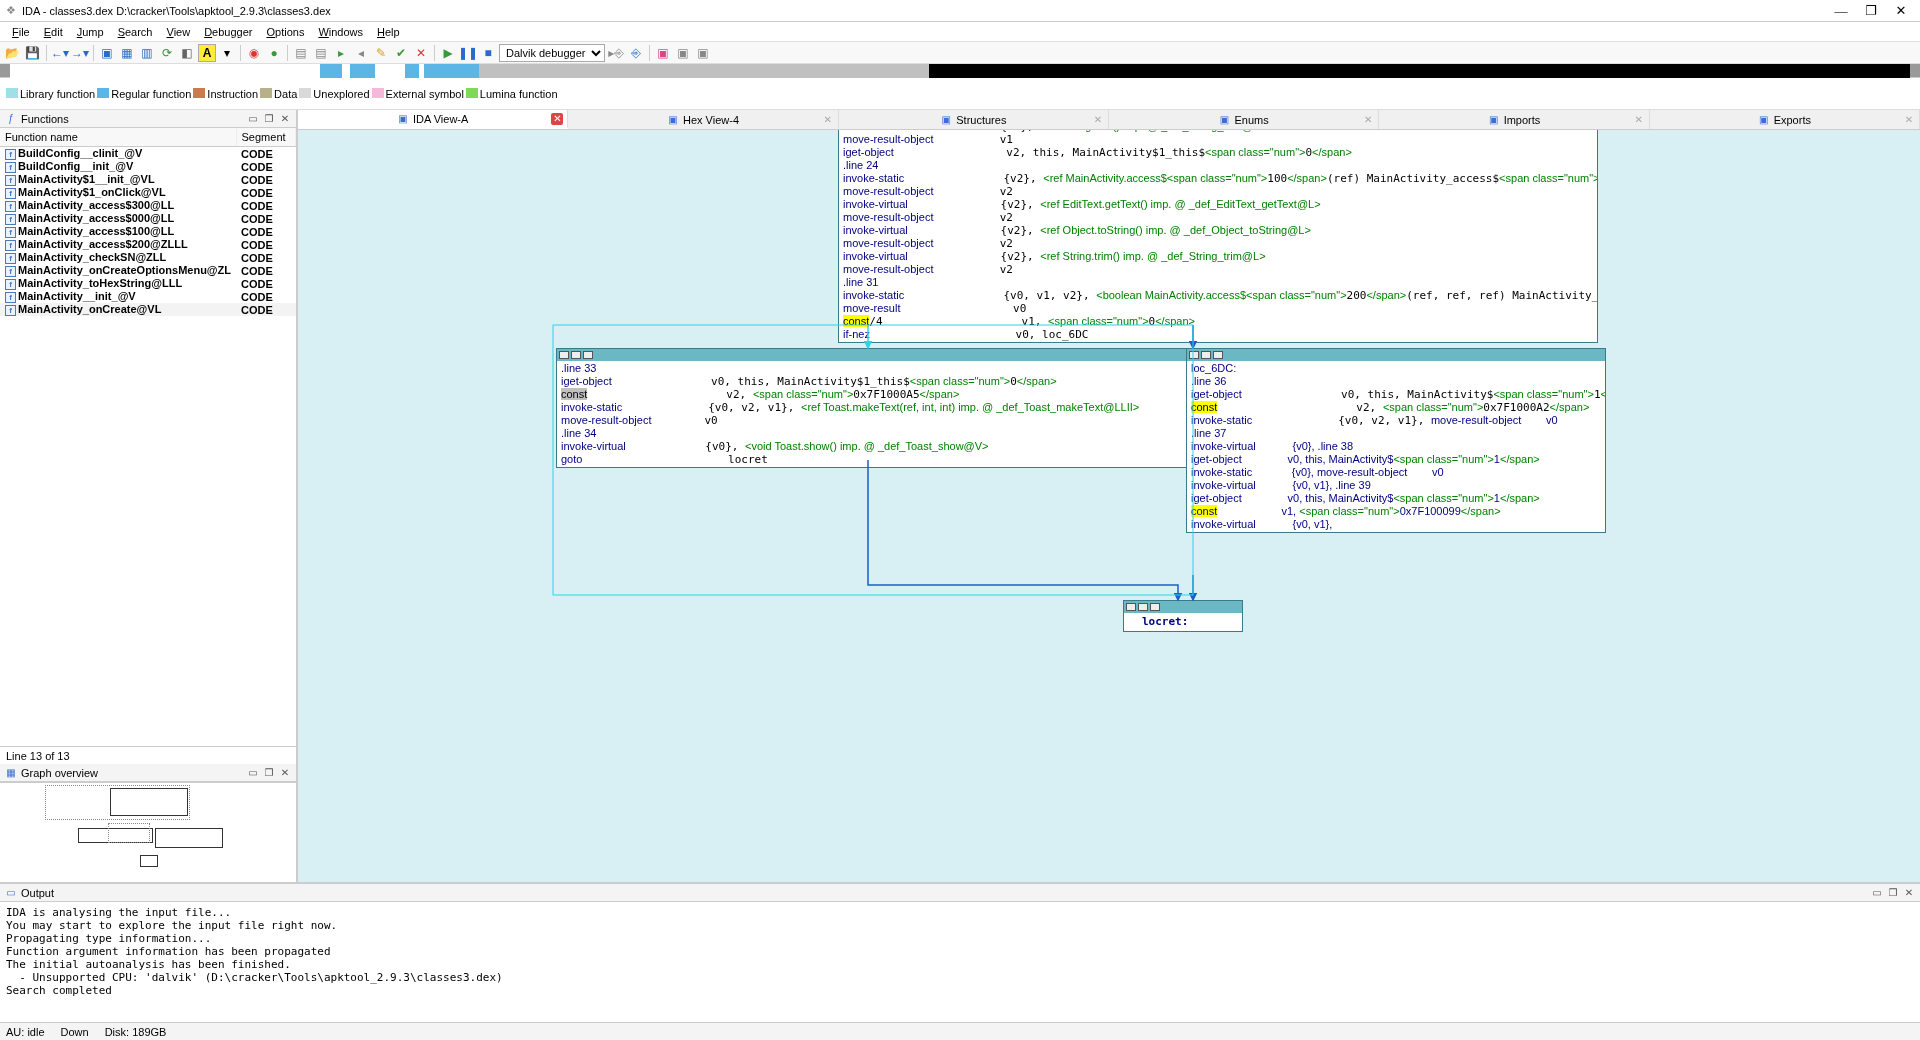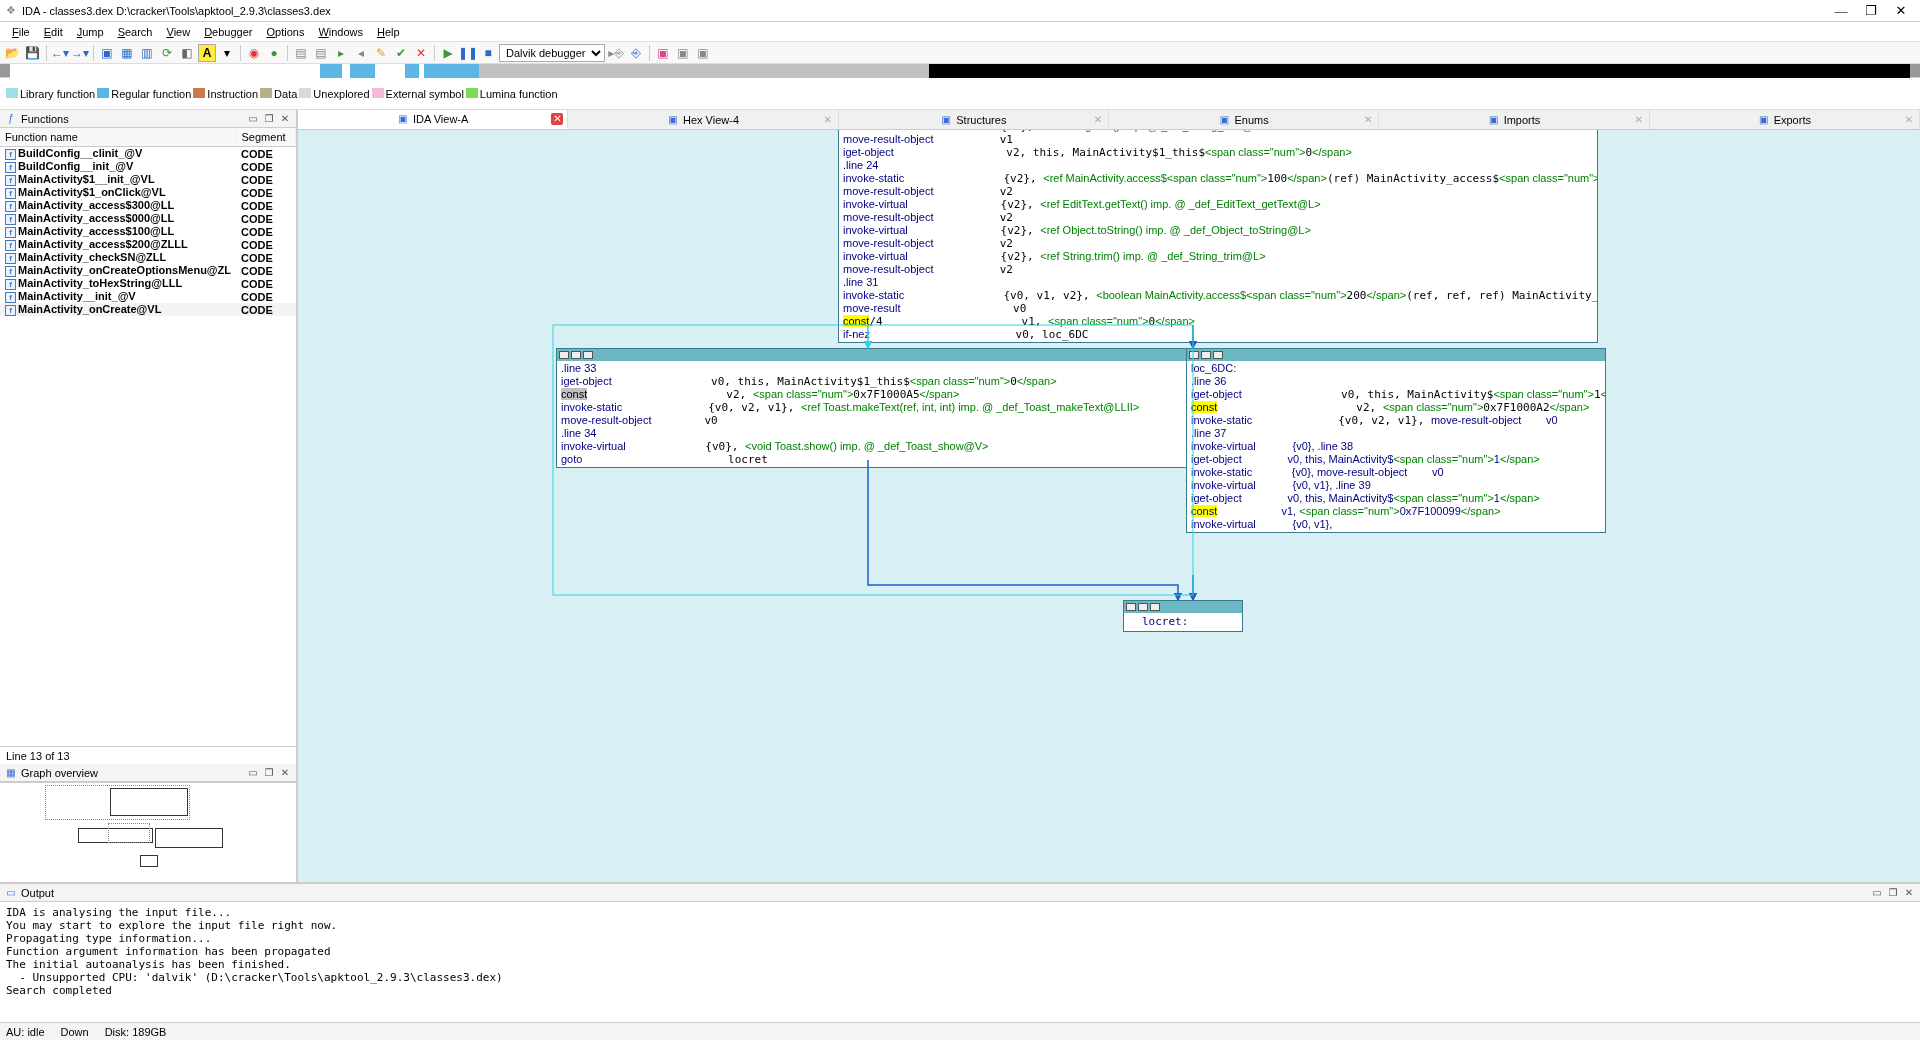--- a/index.html
+++ b/index.html
@@ -326,21 +326,21 @@
 <span class="nav">.line 37</span>                  
 <span class="nav">invoke-virtual</span>            {v0}, <void toast.show()="" <span="" class="nav">.line 38                  
 <span class="nav">iget-object</span>               v0, this, MainActivity$<span class="com">&lt;span class="num"&gt;</span>1<span class="com">&lt;/span&gt;</span>
 <span class="nav">invoke-static</span>             {v0}, <ref mainactivity.="" <span="" class="nav">move-result-object        v0
 <span class="nav">invoke-virtual</span>            {v0, v1}, <void button.se="" <span="" class="nav">.line 39                  
 <span class="nav">iget-object</span>               v0, this, MainActivity$<span class="com">&lt;span class="num"&gt;</span>1<span class="com">&lt;/span&gt;</span>
 <span class="hl">const</span>                     v1, <span class="com">&lt;span class="num"&gt;</span>0x7F100099<span class="com">&lt;/span&gt;</span>
 <span class="nav">invoke-virtual</span>            {v0, v1}, </void></ref></void></ref></div>
       </div>
 
-      <div class="node" id="nodeBottom" style="left:825px; top:470px; width:120px;">
+      <div class="node" id="nodeBottom" style="left:825px; top:470px; width:120px;font-weight:bold;">
         <div class="nodehdr">
             <span></span>
             <span></span>
             <span></span>
           </div>
         <div class="nodebody" style="color:#000080;padding:3px 18px">locret:</div>
       </div>
 
       <svg class="edge" style="left:0;top:0;width:100%;height:100%">
         <defs>

